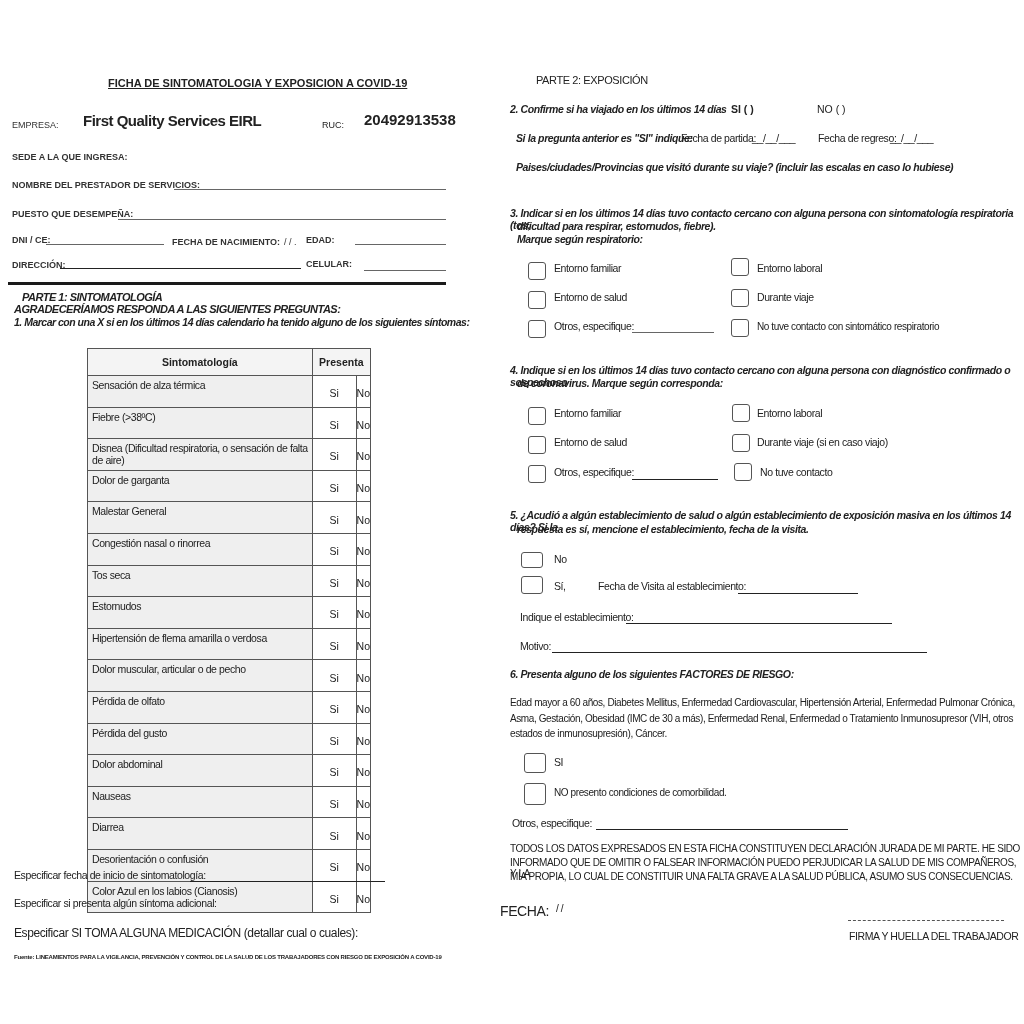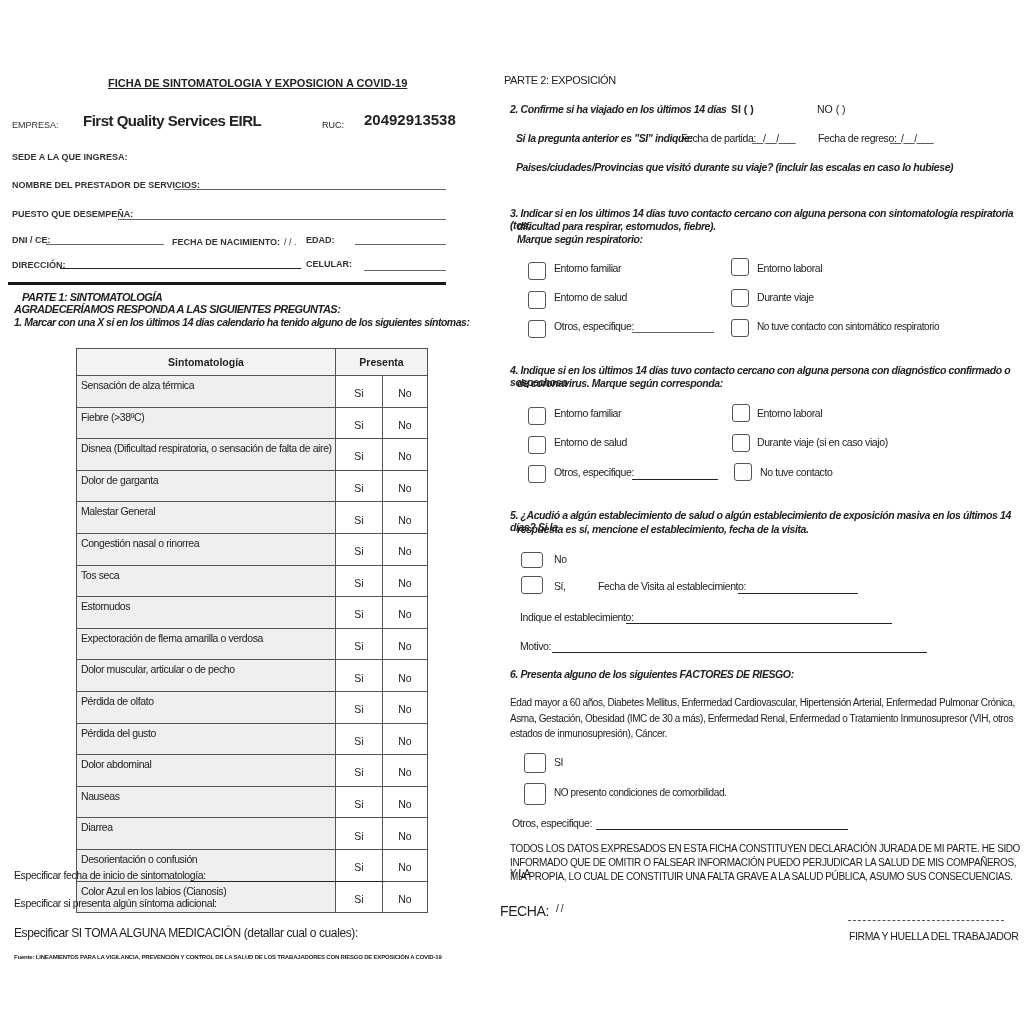--- a/index.html
+++ b/index.html
@@ -6,21 +6,21 @@
   body { width: 1024px; height: 1024px; position: relative; overflow: hidden;
          font-family: "Liberation Sans", sans-serif; color: #222; }
   .abs { position: absolute; }
   .cap { font-size: 9px; font-weight: bold; color: #333; }
   .line { position: absolute; border-bottom: 1px solid #666; height: 0; }
 
   
   #title { left: 108px; top: 77px; font-size: 11px; font-weight: bold; text-decoration: underline; }
 
   
-  #symptom-table { position: absolute; left: 76px; top: 348px; width: 352px; border-collapse: collapse; }
+  #symptom-table { position: absolute; left: 87px; top: 348px; width: 284px; border-collapse: collapse; }
   #symptom-table td, #symptom-table th { border: 1.5px solid #555; font-size: 10.5px; padding: 0; height: 26.6px; }
   #symptom-table th { font-weight: bold; background: #f4f4f4; height: 26px; }
   #symptom-table td.sym { background: #efefef; padding-left: 4px; vertical-align: top; padding-top: 3px; width: 254px; letter-spacing: -0.4px; }
   #symptom-table td.opt { text-align: center; width: 46px; font-size: 10.5px; padding-top: 4px; }
   #symptom-table td.opt2 { text-align: center; font-size: 10.5px; padding-top: 4px; }
 
   .cb { position: absolute; width: 18px; height: 18px; border: 1.5px solid #555; border-radius: 3px; box-sizing: border-box; background: #fff; cursor: pointer; }
   .lbl { position: absolute; font-size: 10.5px; letter-spacing: -0.4px; color: #222; }
   .q { position: absolute; font-size: 10.5px; font-style: italic; font-weight: bold; letter-spacing: -0.4px; color: #222; }
   .p { position: absolute; font-size: 10.5px; letter-spacing: -0.4px; color: #222; }
@@ -103,21 +103,21 @@
         <td class="sym">Tos seca</td>
         <td class="opt">Si</td>
         <td class="opt2">No</td>
       </tr>
       <tr>
         <td class="sym">Estornudos</td>
         <td class="opt">Si</td>
         <td class="opt2">No</td>
       </tr>
       <tr>
-        <td class="sym">Expectoración de flema amarilla o verdosa</td>
+        <td class="sym">Hipertensión de flema amarilla o verdosa</td>
         <td class="opt">Si</td>
         <td class="opt2">No</td>
       </tr>
       <tr>
         <td class="sym">Dolor muscular, articular o de pecho</td>
         <td class="opt">Si</td>
         <td class="opt2">No</td>
       </tr>
       <tr>
         <td class="sym">Pérdida de olfato</td>
@@ -156,21 +156,21 @@
       </tr>
     </tbody>
 </table>
 
 <div class="p" style="left:14px;top:869px;font-size:10.5px;">Especificar fecha de inicio de sintomatología:</div>
 <div class="line" style="left:190px;top:881px;width:195px;border-bottom:1.5px solid #222;"></div>
 <div class="p" style="left:14px;top:897px;font-size:10.5px;">Especificar si presenta algún síntoma adicional:</div>
 <div class="p" style="left:14px;top:926px;font-size:12px;">Especificar SI TOMA ALGUNA MEDICACIÓN (detallar cual o cuales):</div>
 <div class="abs" style="left:14px;top:954px;font-size:6px;font-weight:bold;letter-spacing:-0.2px;white-space:nowrap;">Fuente: LINEAMIENTOS PARA LA VIGILANCIA, PREVENCIÓN Y CONTROL DE LA SALUD DE LOS TRABAJADORES CON RIESGO DE EXPOSICIÓN A COVID-19</div>
 
-<div class="p" style="left:504px;top:74px;font-size:11px;text-align:center;">PARTE 2: EXPOSICIÓN</div>
+<div class="p" style="left:536px;top:74px;font-size:11px;text-align:center;">PARTE 2: EXPOSICIÓN</div>
 
 <div class="q" style="left:510px;top:103px;">2. Confirme si ha viajado en los últimos 14 días</div>
 <div class="abs" style="left:731px;top:103px;font-size:10.5px;font-weight:bold;">SI (   )</div>
 <div class="abs" style="left:817px;top:103px;font-size:10.5px;">NO (   )</div>
 
 <div class="q" style="left:516px;top:132px;">Si la pregunta anterior es "SI" indique:</div>
 <div class="p" style="left:681px;top:132px;">Fecha de partida:</div>
 <div class="p" style="left:752px;top:132px;">__/__/___</div>
 <div class="p" style="left:818px;top:132px;">Fecha de regreso:</div>
 <div class="p" style="left:890px;top:132px;">__/__/___</div>

